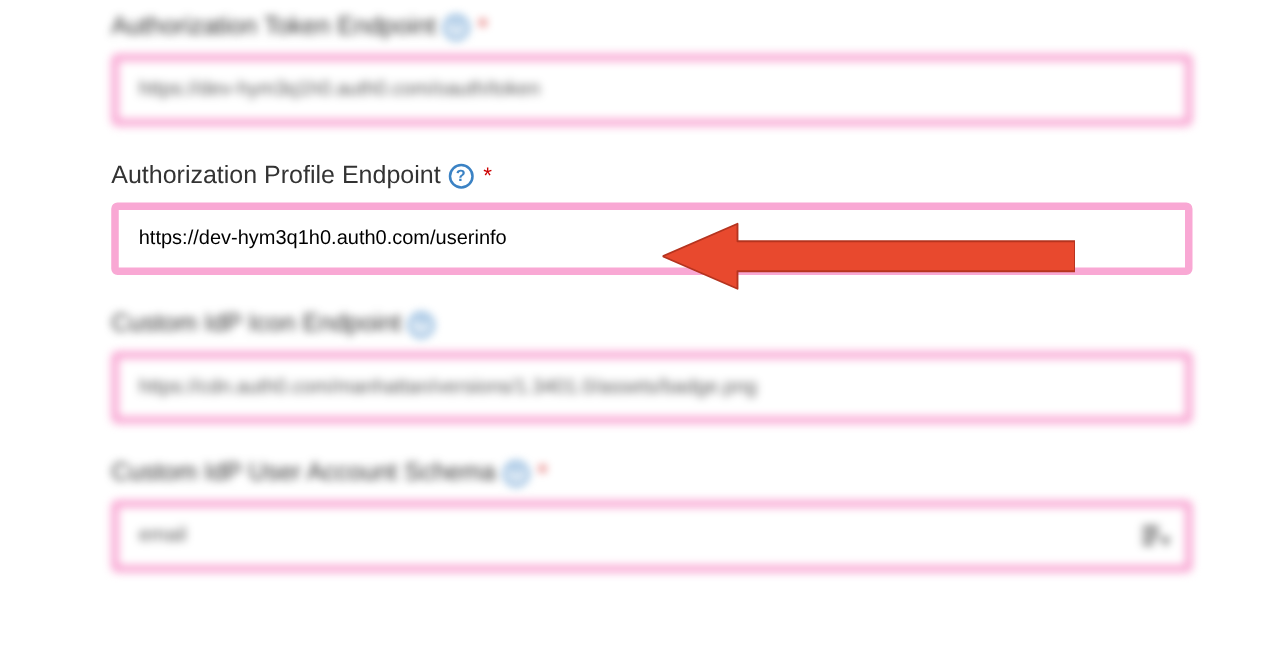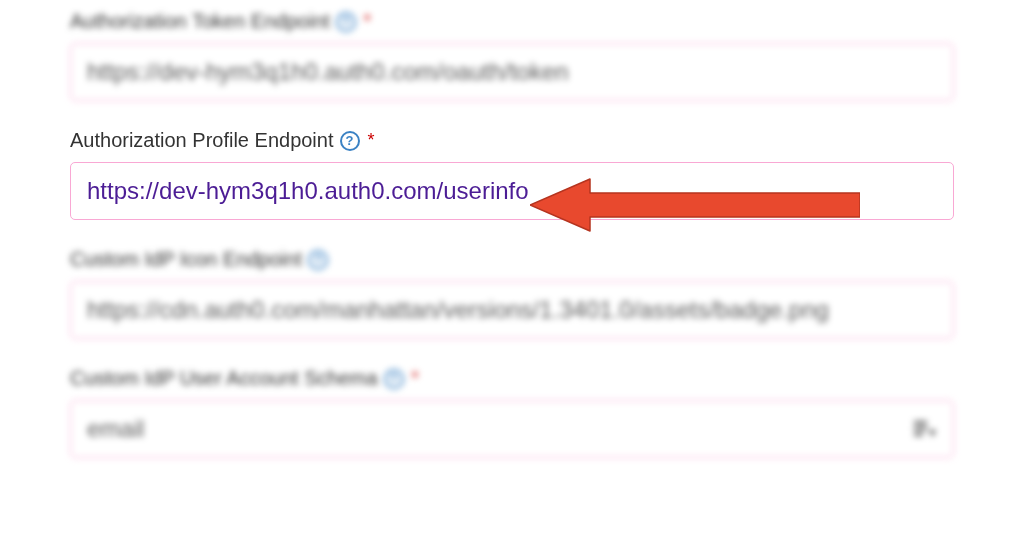--- a/index.html
+++ b/index.html
@@ -11,20 +11,21 @@
     }
     .form-container {
       width: 1024px;
       height: 536px;
       padding: 10px 70px 0 70px;
       position: relative;
     }
     .form-field {
       margin-bottom: 28px;
       position: relative;
+      margin-left: 19px;
     }
     .field-label-row {
       display: flex;
       align-items: center;
       gap: 6px;
       margin-bottom: 10px;
       font-size: 20px;
       color: #333333;
       font-weight: 400;
     }
@@ -45,24 +46,24 @@
       line-height: 1;
     }
     .required-asterisk {
       color: #cc0000;
       font-size: 18px;
       margin-left: 2px;
     }
     .text-input {
       width: 100%;
       padding: 14px 16px;
-      font-size: 24px;
-      border: 1px solid #f9a8d4;
+      font-size: 16px;
+      border: 6px solid #f9a8d4;
       border-radius: 5px;
-      color: #4c1d95;
+      color: #000000;
       background: #fff;
       outline: none;
       font-family: inherit;
     }
     .blurred {
       filter: blur(3.2px);
     }
     .blurred .text-input {
       color: #5b5b5b;
     }

